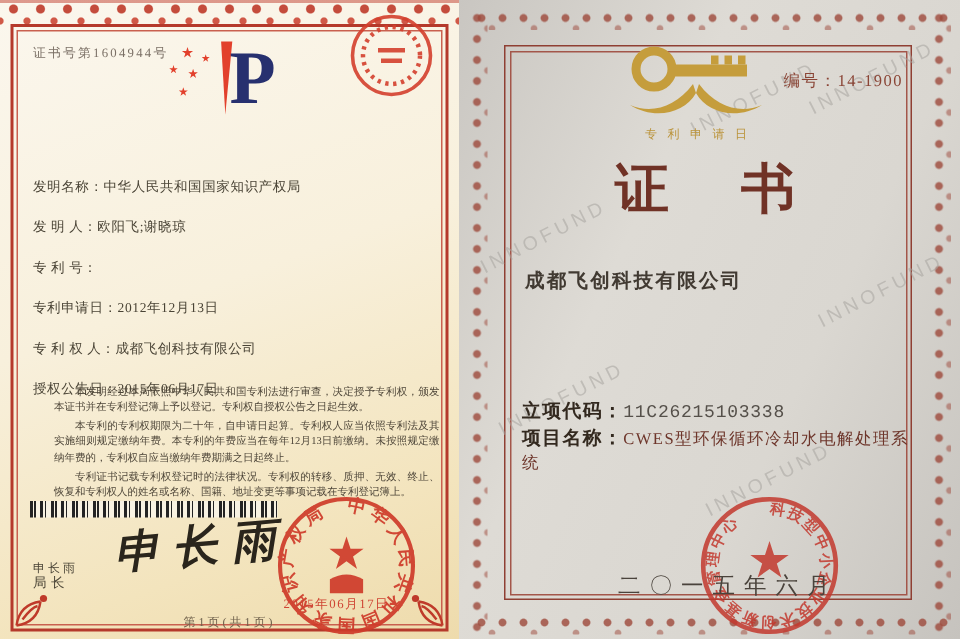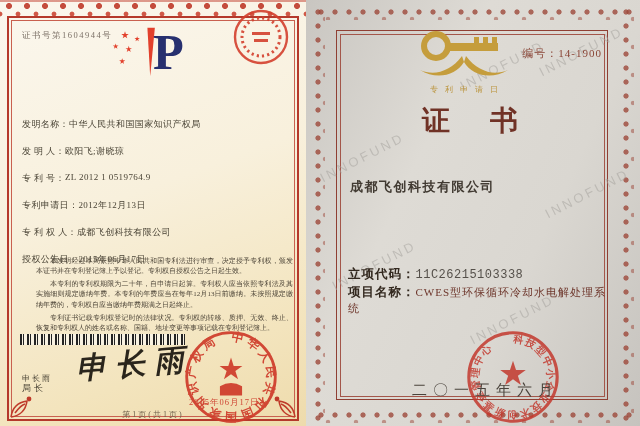--- a/index.html
+++ b/index.html
@@ -52,21 +52,21 @@
   .lace.l{left:5px;top:5px;bottom:3px;width:14px;}
   .lace.r{right:6px;top:5px;bottom:3px;width:15px;}
   .rframe{position:absolute;left:30px;right:32px;top:30px;bottom:26px;border:1.5px solid #8f3f33;}
   .rframe::after{content:"";position:absolute;inset:2.5px;border:1px solid #a3564a;}
   .wm{position:absolute;font-family:"Liberation Sans","DejaVu Sans",sans-serif;font-size:13px;
     color:#a8a5a0;letter-spacing:3px;opacity:.55;transform:rotate(-27deg);z-index:1;}
   .rnumber{position:absolute;right:38px;top:46px;font-size:11px;color:#8a4536;letter-spacing:1px;z-index:2;}
   .gold-logo{position:absolute;left:98px;top:24px;z-index:2;}
   .gold-caption{position:absolute;left:98px;width:120px;top:84px;text-align:center;font-size:8px;
     color:#bb943c;letter-spacing:7px;text-indent:7px;z-index:2;}
-  .rtitle{position:absolute;left:0;right:0;top:102px;text-align:center;font-size:28px;font-weight:bold;
+  .rtitle{position:absolute;left:0;right:0;top:102px;text-align:center;font-size:36px;font-weight:bold;
     color:#703226;letter-spacing:6px;z-index:2;}
   .recipient{position:absolute;left:44px;top:178px;font-size:13px;font-weight:600;color:#413a32;
     letter-spacing:1.5px;z-index:2;}
   .rbody{position:absolute;left:42px;right:32px;top:198px;font-size:15px;font-weight:600;color:#3e3831;
     line-height:1.65;text-indent:2em;letter-spacing:.5px;z-index:2;margin:0;}
   .rrow{position:absolute;left:42px;right:28px;z-index:2;font-size:12.5px;}
   .rrow .rlab{font-weight:bold;color:#33291f;letter-spacing:1px;}
   .rrow.code{top:266px;}
   .rrow.code .rval{font-family:Liberation Mono, monospace;font-size:12px;color:#55504a;letter-spacing:.5px;}
   .rrow.proj{top:284px;}
@@ -125,21 +125,20 @@
       <div class="fld">
         <span class="lab">发明名称：</span>
         <span class="val">中华人民共和国国家知识产权局</span>
       </div>
       <div class="fld">
         <span class="lab">发 明 人：</span>
         <span class="val">欧阳飞;谢晓琼</span>
       </div>
       <div class="fld">
         <span class="lab">专 利 号：</span>
-        <span class="val">ZL 2012 1 0519764.9</span>
       </div>
       <div class="fld">
         <span class="lab">专利申请日：</span>
         <span class="val">2012年12月13日</span>
       </div>
       <div class="fld">
         <span class="lab">专 利 权 人：</span>
         <span class="val">成都飞创科技有限公司</span>
       </div>
       <div class="fld">

